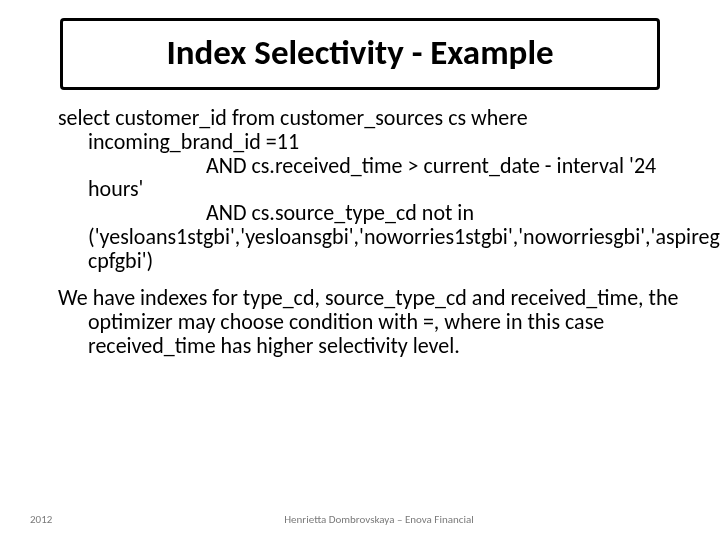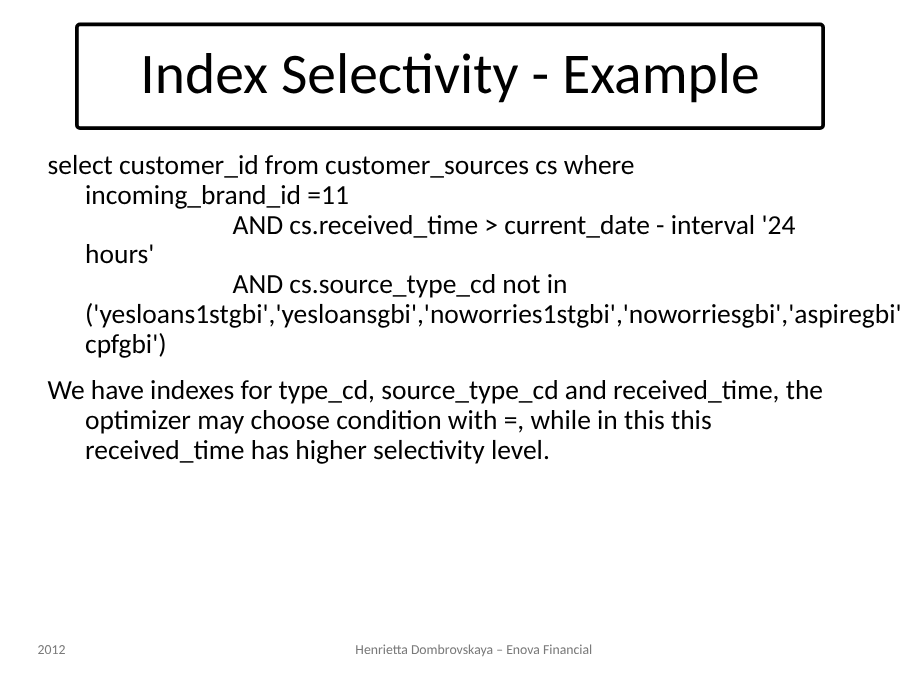--- a/index.html
+++ b/index.html
@@ -23,29 +23,30 @@
     border: 3px solid #000;
     border-radius: 4px;
     padding: 10px 40px 14px 40px;
     margin: 0 auto 16px auto;
     width: 600px;
     box-sizing: border-box;
     text-align: center;
   }
   .title-box h1 {
     margin: 0;
-    font-size: 46px;
-    font-weight: 400;
+    font-size: 35px;
+    font-weight: 700;
     letter-spacing: 0px;
   }
   .body {
     font-size: 22px;
     line-height: 1.08;
     padding-left: 6px;
     padding-right: 4px;
+    margin-left: 20px;
   }
   .sql-block {
     margin-bottom: 14px;
   }
   .sql-first {
     margin: 0;
     text-indent: -30px;
     padding-left: 30px;
   }
   .sql-clause {
@@ -95,21 +96,21 @@
   <div class="title-box">
     <h1>Index Selectivity - Example</h1>
   </div>
 
   <div class="body">
     <div class="sql-block">
       <p class="sql-first">select customer_id  from customer_sources  cs where incoming_brand_id =11</p>
       <p class="sql-clause"><span class="lead-spacer"></span><span>AND cs.received_time &gt; current_date - interval '24 hours'</span></p>
       <p class="sql-clause"><span class="lead-spacer"></span><span>AND cs.source_type_cd not in ('yesloans1stgbi','yesloansgbi','noworries1stgbi','noworriesgbi','aspiregbi','aspire-cpfgbi')</span></p>
     </div>
-    <p class="explain">We have indexes for type_cd, source_type_cd and received_time, the optimizer may choose condition with =, while in this this received_time has higher selectivity level.</p>
+    <p class="explain">We have indexes for type_cd, source_type_cd and received_time, the optimizer may choose condition with =, where in this case received_time has higher selectivity level.</p>
   </div>
 
   <div class="footer">
     <span class="year">2012</span>
     <span class="center">Henrietta Dombrovskaya – Enova Financial</span>
   </div>
 
 </div>
 
 </body></html>

